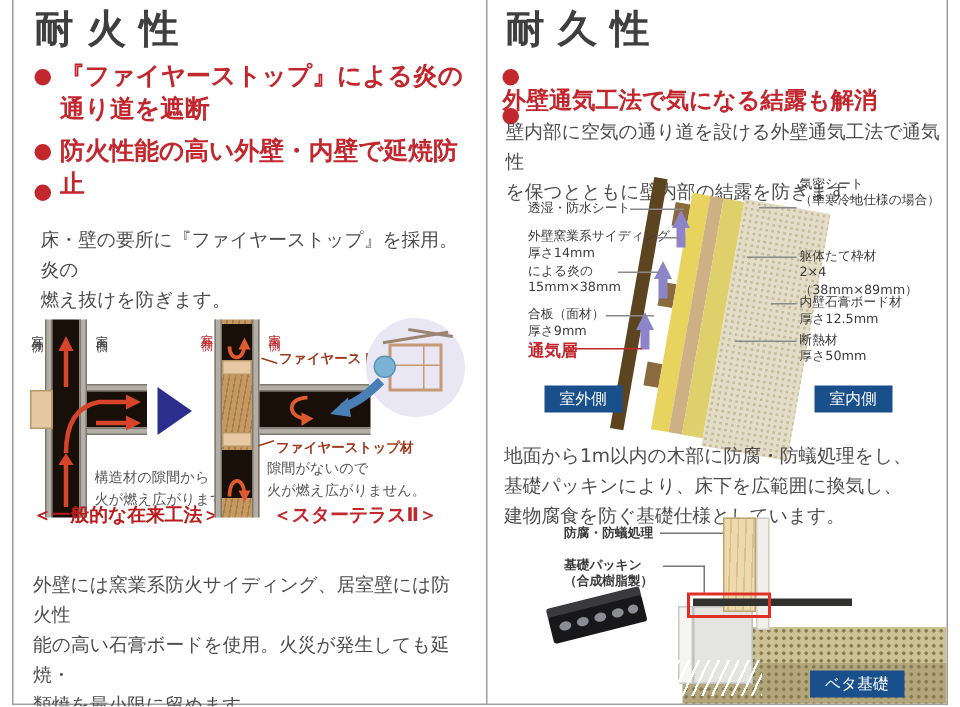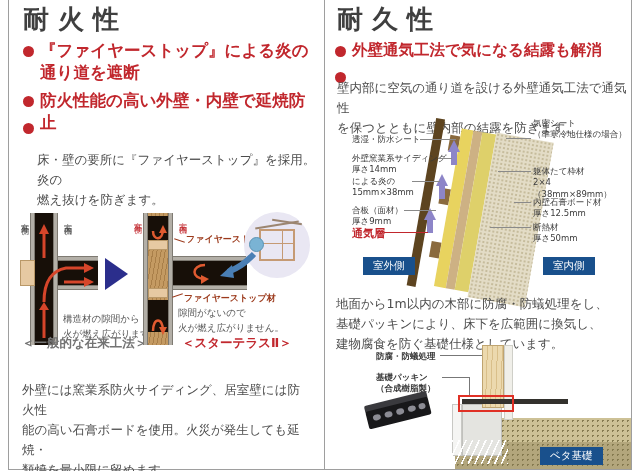--- a/index.html
+++ b/index.html
@@ -10,21 +10,21 @@
   .title{font-size:26px;font-weight:bold;color:#3f3f3f;letter-spacing:9px;white-space:nowrap;}
   .bullet-row{display:flex;align-items:flex-start;color:#c1272d;font-weight:bold;}
   .bullet-dot{width:11px;height:11px;border-radius:50%;background:#c1272d;flex:none;margin-top:6px;margin-right:6px;}
   .bullet-text{font-size:16.5px;line-height:1.35;white-space:pre-line;}
   .bullet-text.sm{font-size:15.5px;}
   .para{font-size:12.5px;color:#4d4d4d;line-height:1.6;white-space:pre-line;}
   .vlabel{writing-mode:vertical-rl;font-size:8px;color:#444;letter-spacing:2px;}
   .vlabel.red{color:#c1272d;}
   .cap{font-size:9.5px;color:#555;line-height:1.55;white-space:pre-line;}
   .dname{font-size:12.5px;font-weight:bold;white-space:nowrap;}
-  .blue{color:#737373;} .rd{color:#c1272d;}
+  .blue{color:#b91c1c;} .rd{color:#c1272d;}
   .slabel{font-size:8.5px;color:#3a3a3a;line-height:1.35;white-space:pre-line;}
   .fslabel{font-size:9px;font-weight:bold;color:#9c3a1c;white-space:nowrap;}
   .badge{background:#19508c;color:#fff;font-size:10.5px;padding:2px 10px;white-space:nowrap;}
   .stud{background:#b3afa7;border-left:1px solid #7e7a72;border-right:1px solid #7e7a72;box-sizing:border-box;}
   .plate{background:#b3afa7;border-top:1px solid #7e7a72;border-bottom:1px solid #7e7a72;box-sizing:border-box;}
   .cavity{background:#170f08;}
   .woodfill{background:repeating-linear-gradient(100deg,#c49a62 0 3px,#a97f49 3px 4px);}
   .tanblock{background:#e6c9a2;border:1px solid #b99868;box-sizing:border-box;}
   .leaderH{position:absolute;height:0;border-top:1px solid #8a8a8a;}
   .leaderB{position:absolute;border-top:1px solid #777;border-right:1px solid #777;box-sizing:border-box;}
@@ -48,21 +48,21 @@
 通り道を遮断</span>
     </div>
     <div class="abs bullet-row" style="left:14px;top:90px;width:296px;">
       <span class="bullet-dot"></span>
       <span class="bullet-text">防火性能の高い外壁・内壁で延焼防止</span>
     </div>
     <div class="abs bullet-row" style="left:14px;top:117px;width:292px;">
       <span class="bullet-dot"></span>
     </div>
 
-    <div class="abs para" style="left:18px;top:150px;width:286px;margin-left:10px;">床・壁の要所に『ファイヤーストップ』を採用。炎の
+    <div class="abs para" style="left:18px;top:150px;width:286px;">床・壁の要所に『ファイヤーストップ』を採用。炎の
 燃え抜けを防ぎます。</div>
   </div>
 
   <div class="abs vlabel" style="left:18px;top:217px;">室外側</div>
   <div class="abs stud" style="left:30px;top:213px;width:5px;height:132px;"></div>
   <div class="abs cavity" style="left:35px;top:213px;width:18px;height:132px;"></div>
   <div class="abs stud" style="left:53px;top:213px;width:5px;height:132px;"></div>
   <div class="abs vlabel" style="left:61px;top:217px;">室内側</div>
   <div class="abs plate" style="left:58px;top:256px;width:40px;height:5px;"></div>
   <div class="abs cavity" style="left:58px;top:261px;width:40px;height:24px;"></div>
@@ -136,21 +136,21 @@
     <polygon points="4,26 16,15 18,28" fill="#4a7fb5"></polygon>
   </svg>
 
   <div class="abs para" style="left:22px;top:380px;width:288px;">外壁には窯業系防火サイディング、居室壁には防火性
 能の高い石膏ボードを使用。火災が発生しても延焼・
 類焼を最小限に留めます。</div>
 
   <div class="panel" style="left:324px;width:308px;">
     <div class="abs title" style="left:12px;top:2px;">耐久性</div>
 
-    <div class="abs bullet-row" style="left:10px;top:40px;width:294px;">
+    <div class="abs bullet-row" style="left:10px;top:40px;width:294px;flex-direction:column;">
       <span class="bullet-dot"></span>
       <span class="bullet-text sm">外壁通気工法で気になる結露も解消</span>
     </div>
     <div class="abs bullet-row" style="left:10px;top:66px;width:294px;">
       <span class="bullet-dot"></span>
     </div>
 
     <div class="abs para" style="left:12px;top:78px;width:290px;">壁内部に空気の通り道を設ける外壁通気工法で通気性
 を保つとともに壁内部の結露を防ぎます。</div>
   </div>

